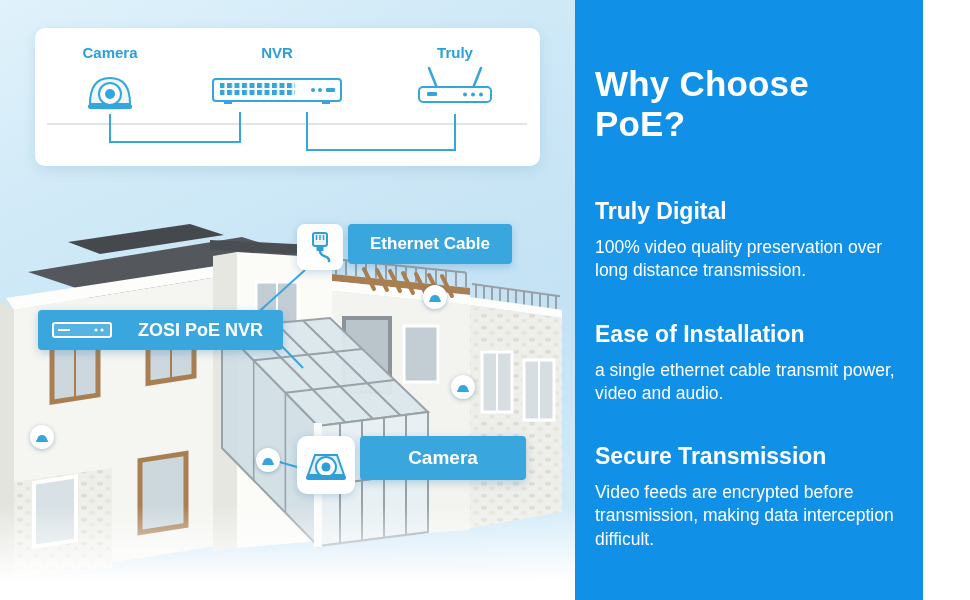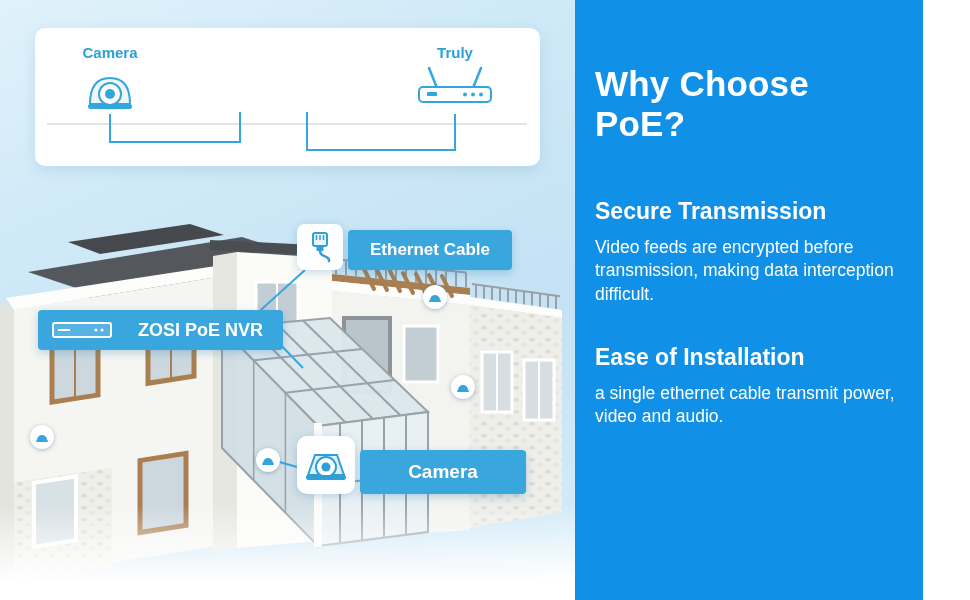--- a/index.html
+++ b/index.html
@@ -27,21 +27,21 @@
 
   
   .house{position:absolute;left:0;top:180px;width:575px;height:420px;z-index:1;}
   .callout-lines{position:absolute;left:0;top:0;width:575px;height:600px;z-index:2;pointer-events:none;}
 
   
   .marker{position:absolute;width:24px;height:24px;border-radius:50%;background:#fff;
     box-shadow:0 1px 4px rgba(20,80,120,.35);display:flex;align-items:center;justify-content:center;z-index:3;}
 
   
-  .callout{position:absolute;display:flex;align-items:flex-end;z-index:4;}
+  .callout{position:absolute;display:flex;align-items:flex-start;z-index:4;}
   .callout-iconbox{width:46px;height:46px;background:#fff;border-radius:8px;
     box-shadow:0 2px 8px rgba(30,110,170,.25);display:flex;align-items:center;justify-content:center;}
   .callout-iconbox.big{width:58px;height:58px;border-radius:10px;}
   .callout-box{background:#3aa6de;color:#fff;font-weight:bold;
     box-shadow:0 3px 8px rgba(30,120,180,.28);border-radius:4px;}
   .callout-ethernet{left:297px;top:224px;gap:5px;}
   .callout-ethernet .callout-box{height:40px;line-height:40px;padding:0 22px;font-size:17px;}
   .callout-nvr{left:38px;top:310px;}
   .callout-nvr .callout-box{height:40px;display:flex;align-items:center;gap:26px;
     padding:0 20px 0 14px;font-size:18px;}
@@ -73,20 +73,37 @@
         <div class="diag-label">Camera</div>
         <svg width="56" height="48" viewBox="0 0 56 48">
           <ellipse cx="28" cy="40" rx="22" ry="4" fill="#d7ecf8"></ellipse>
           <path d="M8 38 Q8 12 28 12 Q48 12 48 38 Z" fill="#eef7fc" stroke="#35a5de" stroke-width="2"></path>
           <circle cx="28" cy="28" r="11" fill="#fff" stroke="#35a5de" stroke-width="2"></circle>
           <circle cx="28" cy="28" r="5" fill="#35a5de"></circle>
           <rect x="6" y="38" width="44" height="5" rx="2.5" fill="#35a5de"></rect>
         </svg>
       </div>
 
+      <div class="diag-node node-nvr">
+        <div class="diag-label">NVR</div>
+        <svg width="130" height="32" viewBox="0 0 130 32">
+          <defs>
+            <pattern id="ports" width="7.5" height="7" patternUnits="userSpaceOnUse">
+              <rect width="5" height="5" fill="#35a5de"></rect>
+            </pattern>
+          </defs>
+          <rect x="1" y="3" width="128" height="22" rx="3" fill="#fff" stroke="#35a5de" stroke-width="2"></rect>
+          <rect x="8" y="7" width="75" height="13" fill="url(#ports)"></rect>
+          <circle cx="101" cy="14" r="2" fill="#35a5de"></circle>
+          <circle cx="108" cy="14" r="2" fill="#35a5de"></circle>
+          <rect x="114" y="12" width="9" height="4" rx="1" fill="#35a5de"></rect>
+          <rect x="12" y="25" width="8" height="3" fill="#35a5de"></rect>
+          <rect x="110" y="25" width="8" height="3" fill="#35a5de"></rect>
+        </svg>
+      </div>
 
       <div class="diag-node node-router">
         <div class="diag-label">Truly</div>
         <svg width="84" height="48" viewBox="0 0 84 48">
           <line x1="24" y1="24" x2="16" y2="4" stroke="#35a5de" stroke-width="2.5" stroke-linecap="round"></line>
           <line x1="60" y1="24" x2="68" y2="4" stroke="#35a5de" stroke-width="2.5" stroke-linecap="round"></line>
           <rect x="6" y="23" width="72" height="15" rx="4" fill="#fff" stroke="#35a5de" stroke-width="2"></rect>
           <rect x="14" y="28" width="10" height="4" rx="1" fill="#35a5de"></rect>
           <circle cx="52" cy="30.5" r="2" fill="#35a5de"></circle>
           <circle cx="60" cy="30.5" r="2" fill="#35a5de"></circle>
@@ -277,25 +294,29 @@
       </div>
       <div class="callout-box">Camera</div>
     </div>
 
     <div class="fog"></div>
   </div>
 
   <aside class="right-panel">
     <h1 class="panel-title">Why Choose PoE?</h1>
 
+    <div class="panel-section">
+      <h2>Truly Digital</h2>
+      <p>100% video quality preservation over long distance transmission.</p>
+    </div>
+
+    <div class="panel-section">
+      <h2>Ease of Installation</h2>
+      <p>a single ethernet cable transmit power, video and audio.</p>
+    </div>
 
     <div class="panel-section">
       <h2>Secure Transmission</h2>
       <p>Video feeds are encrypted before transmission, making data interception difficult.</p>
     </div>
-
-    <div class="panel-section">
-      <h2>Ease of Installation</h2>
-      <p>a single ethernet cable transmit power, video and audio.</p>
-    </div>
   </aside>
 
 </div>
 
 </body></html>

